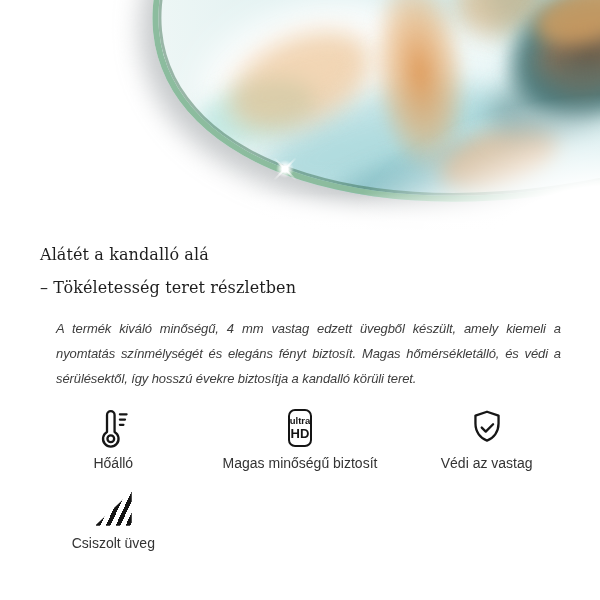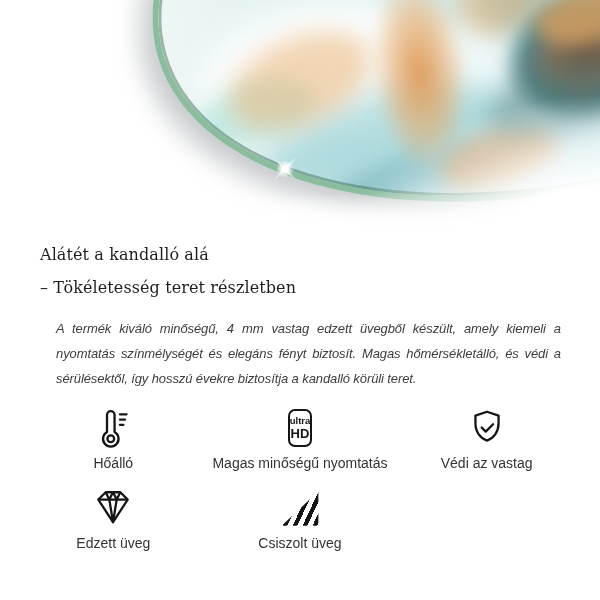--- a/index.html
+++ b/index.html
@@ -117,44 +117,33 @@
     <div class="flabel">Hőálló</div>
   </div>
 
   <div class="feature">
     <div class="icon-box">
       <div class="hd-box">
         <span class="hd-small">ultra</span>
         <span class="hd-big">HD</span>
       </div>
     </div>
-    <div class="flabel">Magas minőségű nyomtatás</div>
+    <div class="flabel">Magas minőségű biztosít</div>
   </div>
 
   <div class="feature">
     <div class="icon-box">
       <svg class="ico" width="42" height="42" viewBox="0 0 40 40" stroke-linecap="round" stroke-linejoin="round">
         <path d="M20 4.5 L9 8.2 v7.6 c0 7.9 4.7 14 11 16.2 c6.3 -2.2 11 -8.3 11 -16.2 V8.2 Z"></path>
         <path d="M15 19.6 l3.8 3.8 l7 -7"></path>
       </svg>
     </div>
     <div class="flabel">Védi az vastag</div>
   </div>
 
-  <div class="feature">
-    <div class="icon-box">
-      <svg class="ico" width="42" height="42" viewBox="0 0 40 40" stroke-width="1.9" stroke-linejoin="round">
-        <path d="M13 5 H27 L34 12 L20 33.5 L6 12 Z"></path>
-        <path d="M6 12 H34"></path>
-        <path d="M13 5 L16.5 12 L20 5 L23.5 12 L27 5"></path>
-        <path d="M16.5 12 L20 33.5 M23.5 12 L20 33.5"></path>
-      </svg>
-    </div>
-    <div class="flabel">Edzett üveg</div>
-  </div>
 
   <div class="feature">
     <div class="icon-box">
       <div class="edge-ico"></div>
     </div>
     <div class="flabel">Csiszolt üveg</div>
   </div>
 
 
 </div>

